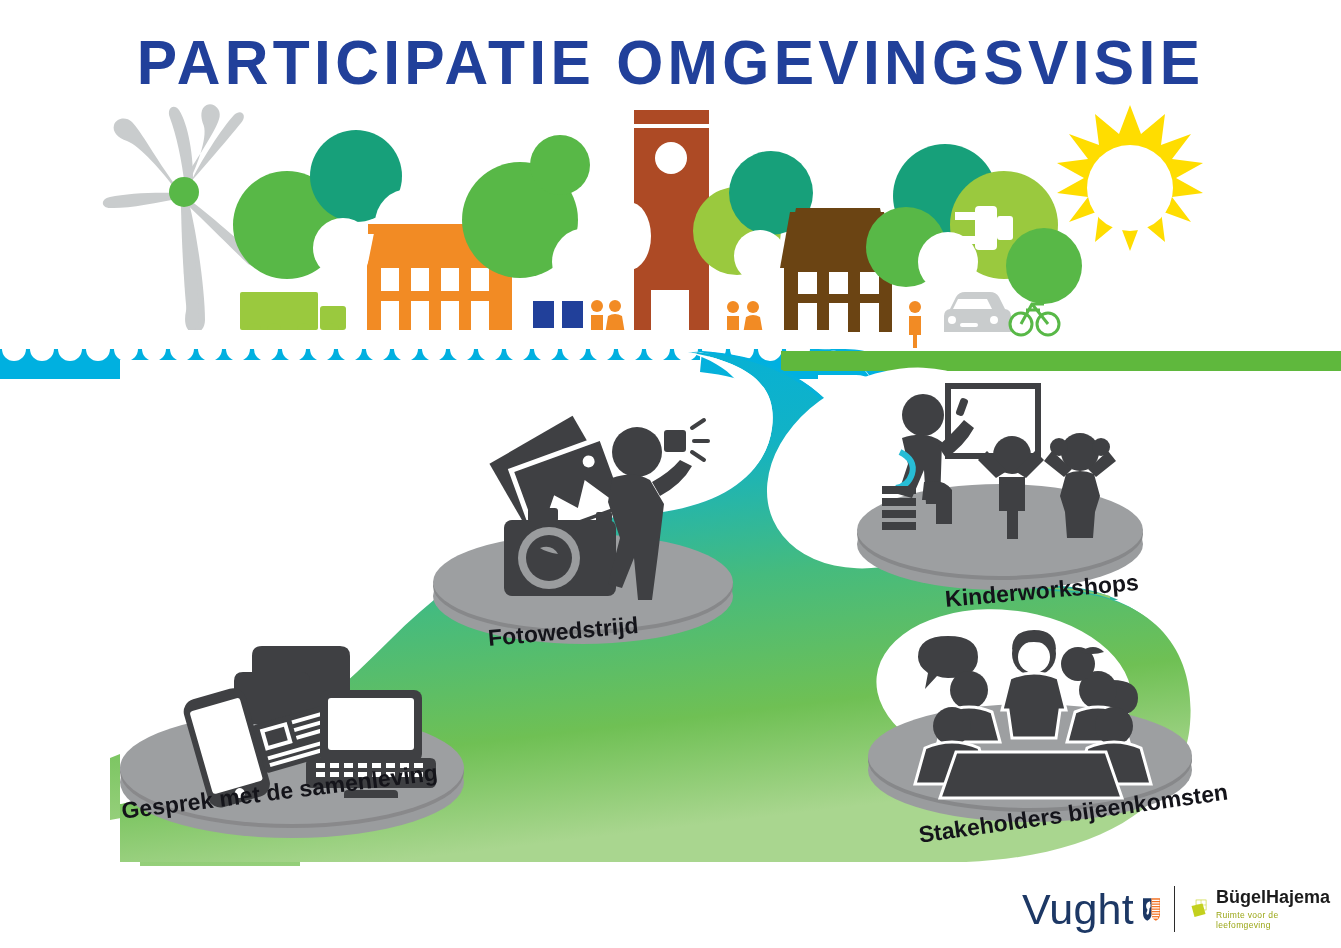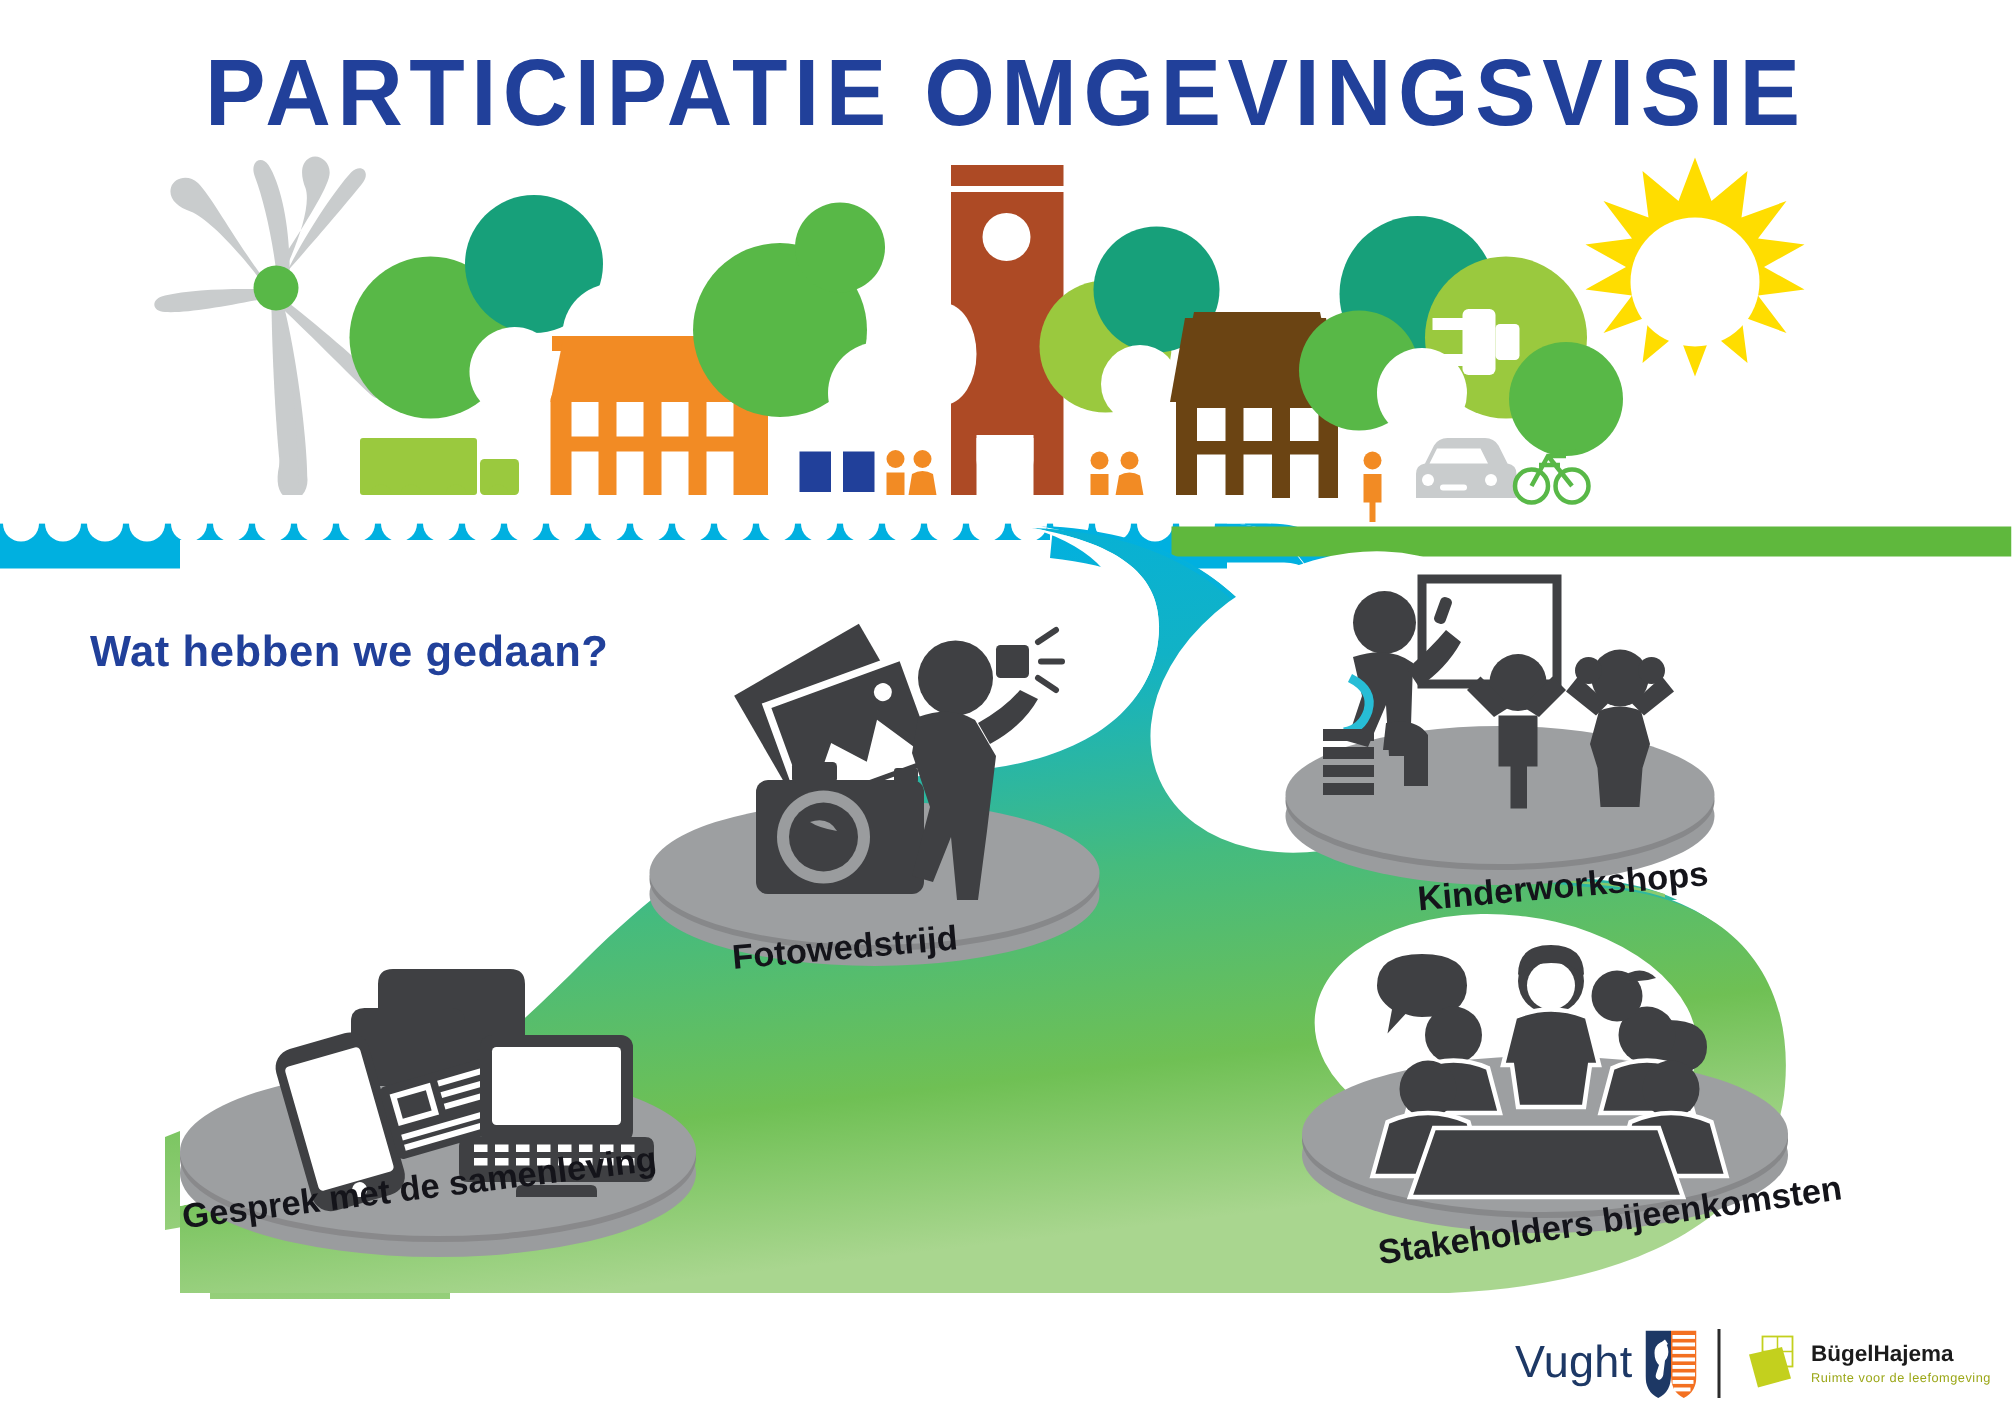--- a/index.html
+++ b/index.html
@@ -24,26 +24,26 @@
 
   
   .cap{position:absolute;font-weight:bold;color:#14141a;white-space:nowrap;}
   #cap-gesprek{left:120px;top:798px;font-size:23px;transform:rotate(-7deg);transform-origin:0 0;}
   #cap-foto{left:487px;top:625px;font-size:23px;transform:rotate(-5deg);transform-origin:0 0;}
   #cap-kinder{left:944px;top:586px;font-size:23px;transform:rotate(-5deg);transform-origin:0 0;}
   #cap-stake{left:917px;top:822px;font-size:23px;transform:rotate(-8deg);transform-origin:0 0;}
 
   
   .footer{position:absolute;left:1010px;top:878px;width:320px;height:62px;display:flex;align-items:center;}
-  .vught-word{font-size:30px;color:#1d3865;letter-spacing:.2px;font-weight:normal;margin-right:9px;}
+  .vught-word{font-size:43px;color:#1d3865;letter-spacing:.2px;font-weight:normal;margin-right:9px;margin-left:12px;}
   .vught-arms{width:34px;height:45px;}
   .divider{width:2px;height:46px;background:#2b2b2b;margin:0 14px;}
   .bh-mark{width:38px;height:40px;margin-right:8px;}
   .bh-text{display:flex;flex-direction:column;justify-content:center;}
-  .bh-name{font-size:15px;font-weight:bold;color:#1b1b1b;line-height:1.05;}
+  .bh-name{font-size:18px;font-weight:bold;color:#1b1b1b;line-height:1.05;}
   .bh-tag{font-size:8.5px;color:#9aa615;letter-spacing:.35px;margin-top:3px;}
 </style>
 </head>
 <body>
 
 <div class="stage">
 
   <svg class="layer" viewBox="0 0 1341 948">
     <defs>
       <linearGradient id="pathgrad" x1="0" y1="0" x2="0" y2="1">
@@ -533,21 +533,20 @@
         <path d="M925,748 q27,-12 54,0 l10,36 h-74 z" stroke="#ffffff" stroke-width="3"></path>
         <circle cx="1114" cy="726" r="19"></circle>
         <path d="M1087,748 q27,-12 54,0 l10,36 h-74 z" stroke="#ffffff" stroke-width="3"></path>
 
         <path d="M956,752 h150 l16,46 h-182 z" stroke="#ffffff" stroke-width="3"></path>
       </g>
     </g>
   </svg>
 
   <div class="title">PARTICIPATIE OMGEVINGSVISIE</div>
-  <div class="question">Wat hebben we gedaan?</div>
 
   <div class="cap" id="cap-gesprek">Gesprek met de samenleving</div>
   <div class="cap" id="cap-foto">Fotowedstrijd</div>
   <div class="cap" id="cap-kinder">Kinderworkshops</div>
   <div class="cap" id="cap-stake">Stakeholders bijeenkomsten</div>
 
   <div class="footer">
     <div class="vught-word">Vught</div>
     <svg class="vught-arms" viewBox="0 0 34 45">
       <path d="M0,0 H17 V30 Q17,41 8.5,45 Q0,41 0,30 Z" fill="#1d3865"></path>

